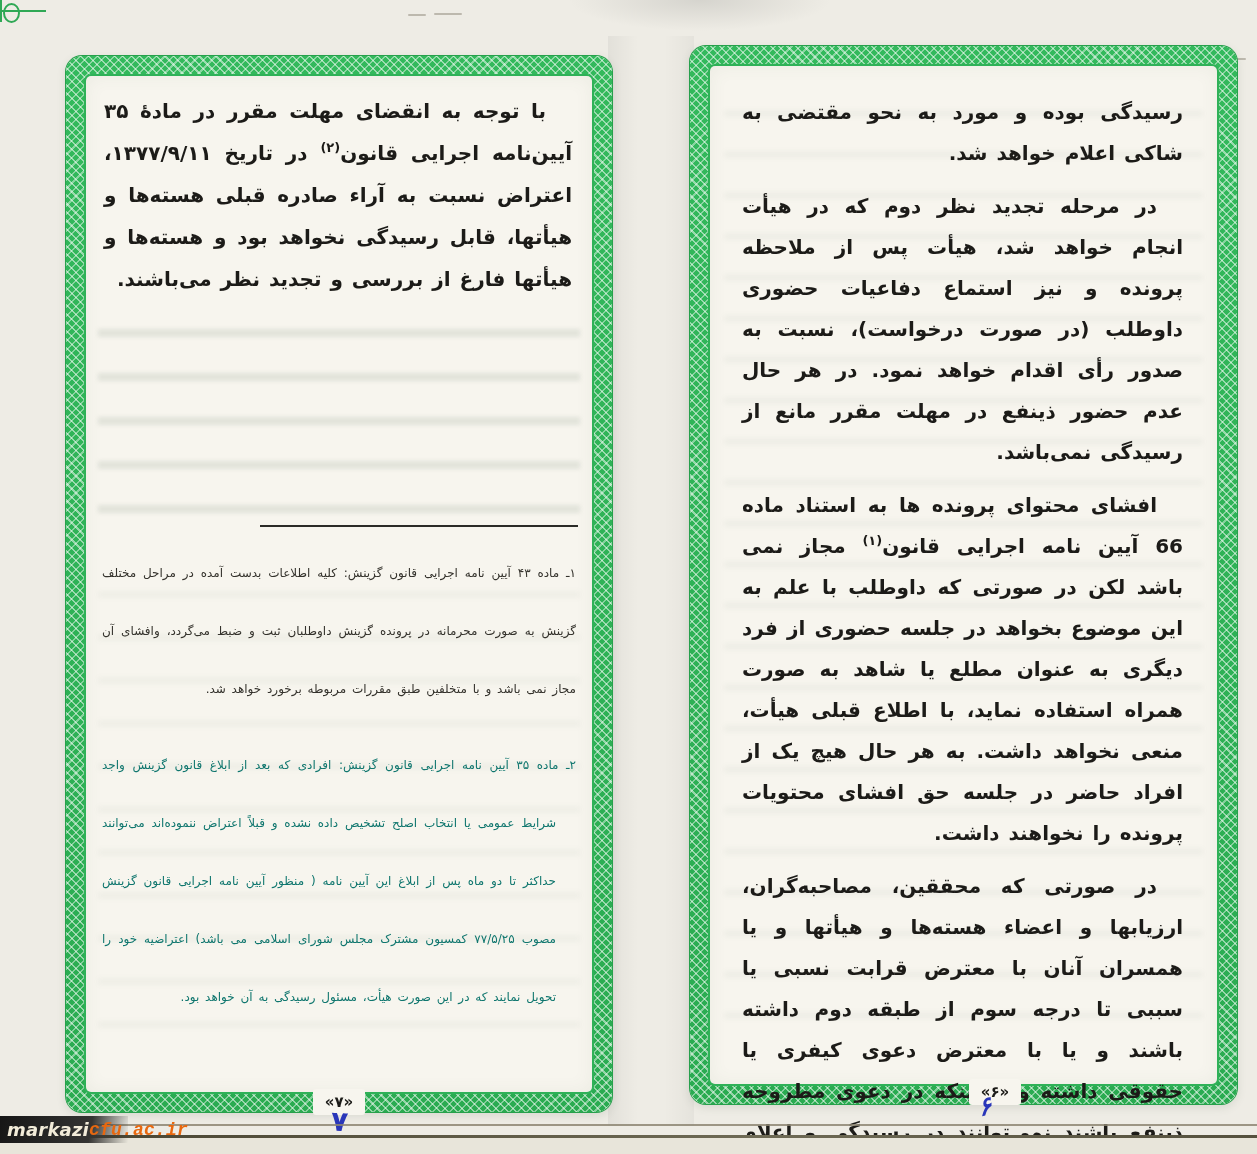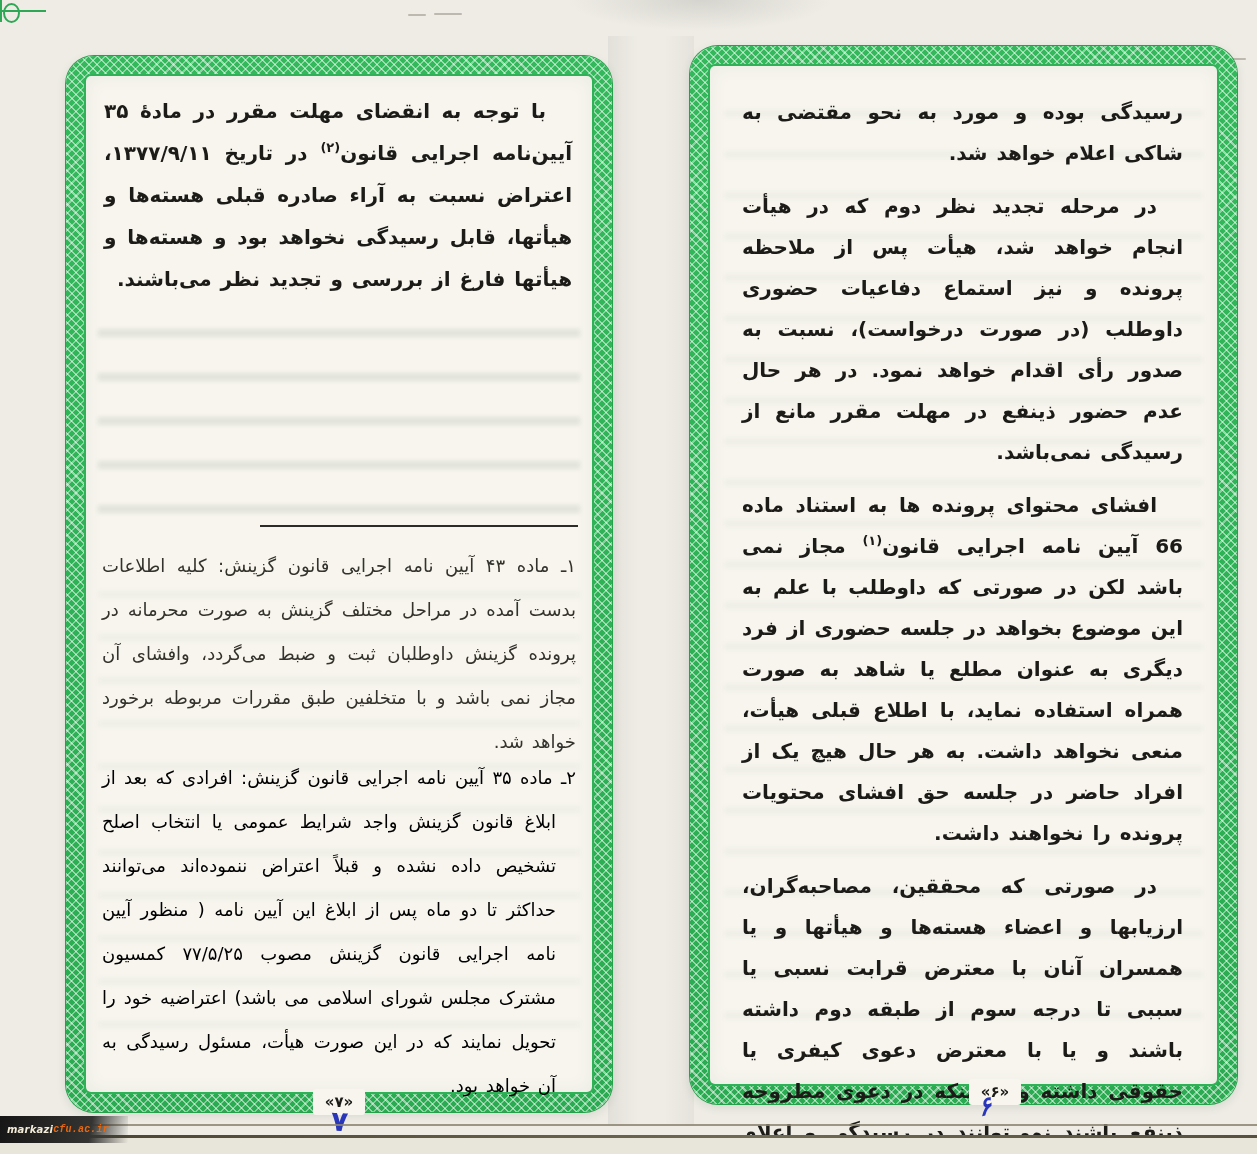--- a/index.html
+++ b/index.html
@@ -15,21 +15,21 @@
     background:linear-gradient(90deg,rgba(0,0,0,.05),rgba(0,0,0,0) 35%,rgba(0,0,0,0) 65%,rgba(0,0,0,.04));}
   .pencil-dash{position:absolute;height:2px;background:#bdb9ae;border-radius:1px;}
 
   
   .reg-mark{position:absolute;left:0;top:0;width:50px;height:28px;}
   .reg-circle{position:absolute;left:3px;top:3px;width:13px;height:16px;border:2px solid #2fa855;border-radius:50%;}
   .reg-hline{position:absolute;left:0;top:10px;width:46px;height:2px;background:#2fa855;}
   .reg-vline{position:absolute;left:0;top:0;width:2px;height:22px;background:#2fa855;}
 
   
-  .page{position:absolute;border-radius:28px;
+  .page{position:absolute;border-radius:16px;
     background:
       repeating-linear-gradient(45deg,rgba(255,255,255,.50) 0 1.5px,rgba(255,255,255,0) 1.5px 6px),
       repeating-linear-gradient(-45deg,rgba(255,255,255,.42) 0 1.5px,rgba(255,255,255,0) 1.5px 6px),
       linear-gradient(180deg,#33b95c,#2aab51);
     box-shadow:0 0 0 1px #27a04c, 0 3px 10px rgba(70,90,70,.15);}
   .page-left{left:66px;top:56px;width:546px;height:1056px;}
   .page-right{left:690px;top:46px;width:547px;height:1058px;}
   .paper{position:absolute;inset:20px;background:#f7f5ee;border-radius:5px;
     box-shadow:0 0 0 2px #2fb158, inset 0 0 18px rgba(90,110,80,.07);}
 
@@ -46,23 +46,23 @@
 
   
   .fa{direction:rtl;unicode-bidi:embed;color:#1c1b18;text-align:justify;word-spacing:2px;}
   .rp-text{position:absolute;top:14px;right:22px;left:20px;font-size:20px;line-height:41px;font-weight:bold;}
   .rp-text p{margin:12px;text-indent:26px;}
   .rp-text p.no-indent{text-indent:0;}
   .lp-main{position:absolute;top:14px;right:20px;left:18px;font-size:20px;line-height:42px;font-weight:bold;}
   .lp-main p{margin:0;text-indent:26px;}
   .fn-ref{font-size:13px;vertical-align:super;line-height:0;}
   .divider{position:absolute;top:449px;right:14px;width:318px;height:0;border-top:2px solid #2b2b27;}
-  .footnote{position:absolute;right:16px;left:16px;font-size:18px;line-height:44px;font-weight:normal;color:#34322c;margin:0;}
+  .footnote{position:absolute;right:16px;left:16px;font-size:12px;line-height:58px;font-weight:normal;color:#34322c;margin:0;}
   .fn1{top:468px;}
-  .fn2{top:680px;padding-right:20px;text-indent:-20px;color:#000000;}
+  .fn2{top:660px;padding-right:20px;text-indent:-20px;color:#0f766e;}
 
   
   .pagenum-patch{position:absolute;width:52px;height:26px;background:#f7f5ee;border-radius:3px;
     display:flex;align-items:center;justify-content:center;font-size:15px;font-weight:bold;color:#1c1b18;}
   .patch-left{left:313px;top:1089px;}
   .patch-right{left:969px;top:1079px;}
 
   
   .hand{position:absolute;color:#2936b9;font-weight:bold;font-family:"DejaVu Sans",sans-serif;}
   .hand-left{left:331px;top:1105px;font-size:28px;transform:rotate(3deg);}
@@ -71,21 +71,21 @@
   
   .scan-line-1{position:absolute;left:70px;right:0;top:1124px;height:2px;background:#8d8673;opacity:.85;}
   .scan-line-2{position:absolute;left:0;right:0;top:1135px;height:3px;
     background:linear-gradient(90deg,#45412f,#6e6a55 60%,#55513e);}
   .below-strip{position:absolute;left:0;right:0;top:1138px;bottom:0;background:#e8e5da;}
 
   
   .watermark{position:absolute;left:0;top:1116px;width:128px;height:27px;
     background:linear-gradient(100deg,#161616 0%,#343432 70%,rgba(52,52,50,0) 100%);
     display:flex;align-items:center;padding-left:7px;box-sizing:border-box;
-    font-style:italic;font-weight:bold;font-size:10px;letter-spacing:.2px;}
+    font-style:italic;font-weight:bold;font-size:18px;letter-spacing:.2px;}
   .wm-prefix{color:#f2ecd9;}
   .wm-suffix{color:#e8680f;font-family:Liberation Mono, monospace;}
 </style>
 </head>
 <body>
 
 <div class="fold-shadow"></div>
 <div class="spine-shade"></div>
 
 <div class="reg-mark">

